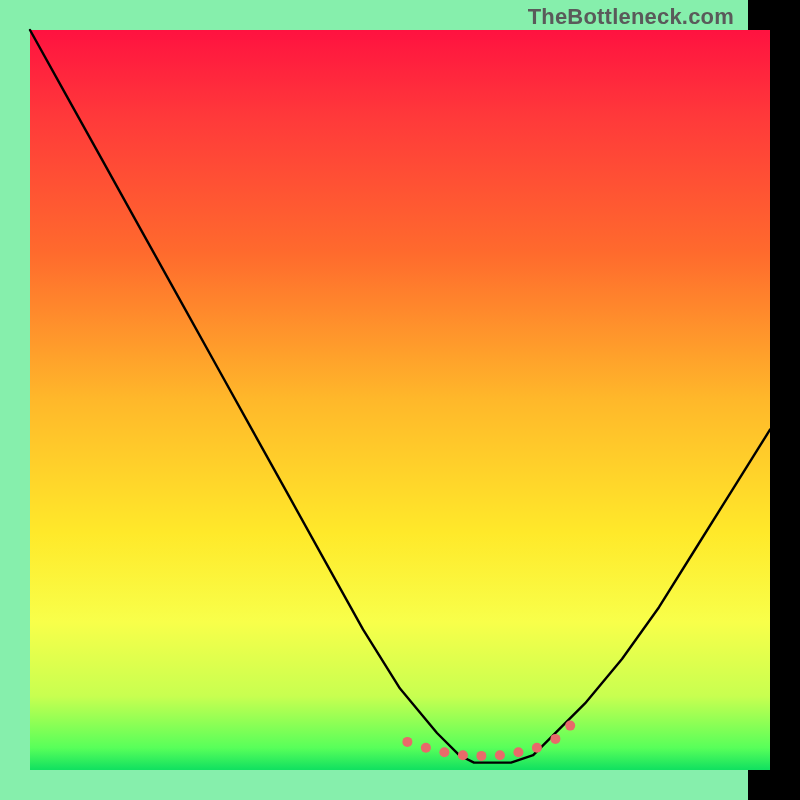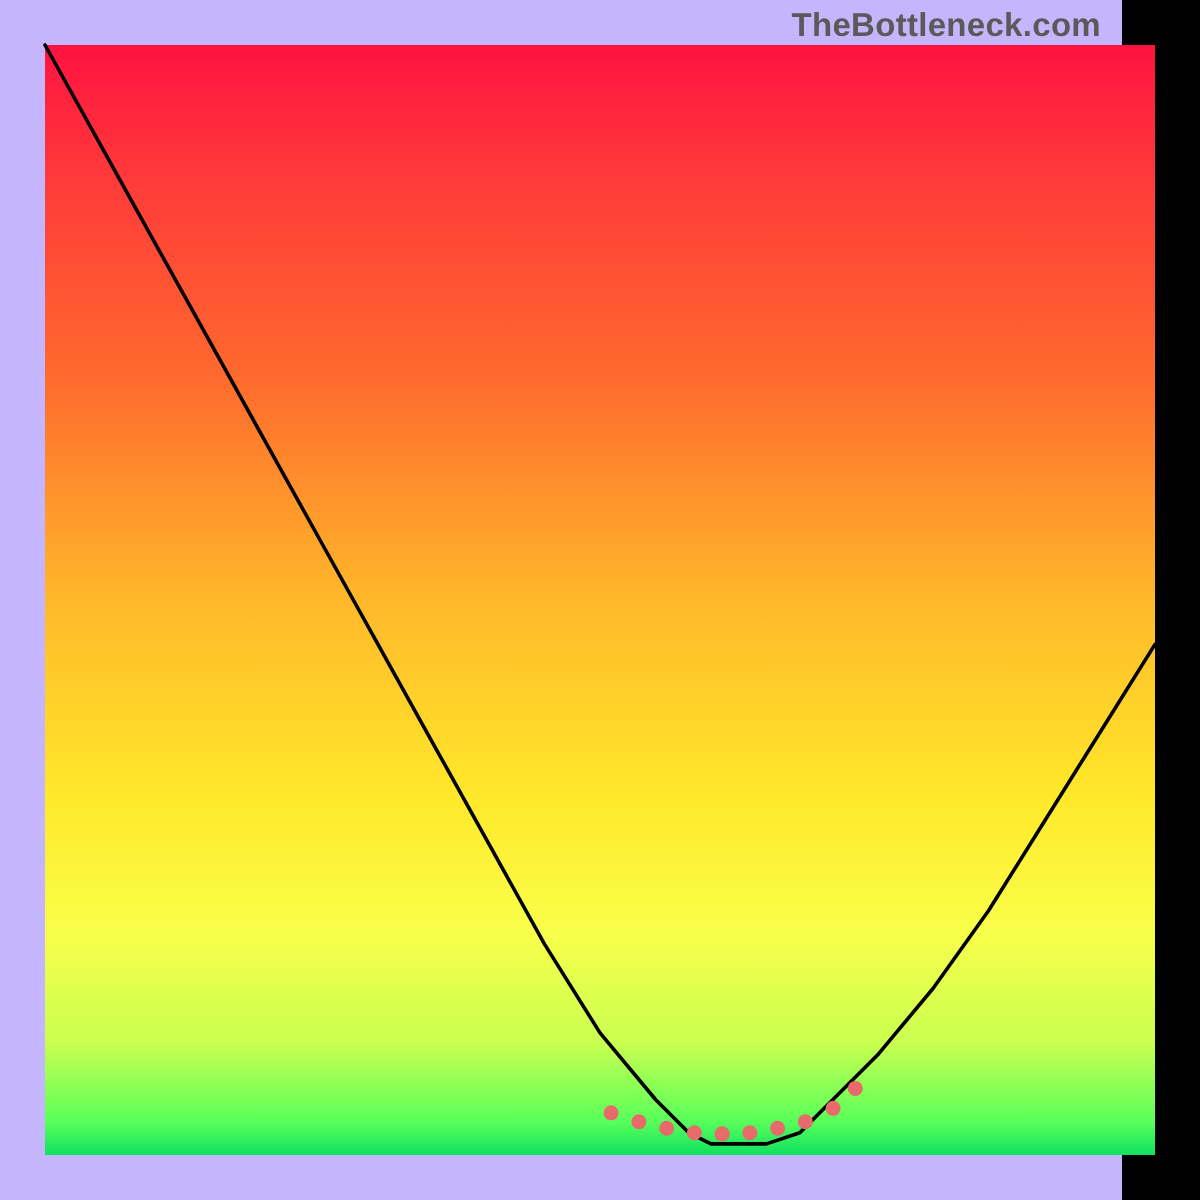--- a/index.html
+++ b/index.html
@@ -10,21 +10,21 @@
     background: #000;
     overflow: hidden;
     font-family: Arial, Helvetica, sans-serif;
   }
   .frame {
     position: absolute;
     left: 0;
     top: 0;
     width: 748px;
     height: 800px;
-    background: #c4b5fd;
+    background: #86efac;
   }
   .plot {
     position: absolute;
     left: 30px;
     top: 30px;
     width: 740px;
     height: 740px;
     background: linear-gradient(
       to bottom,
       #ff1240 0%,

